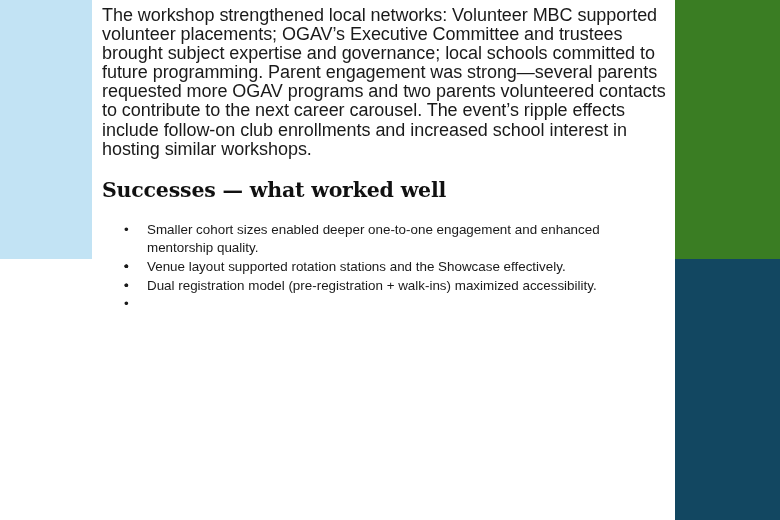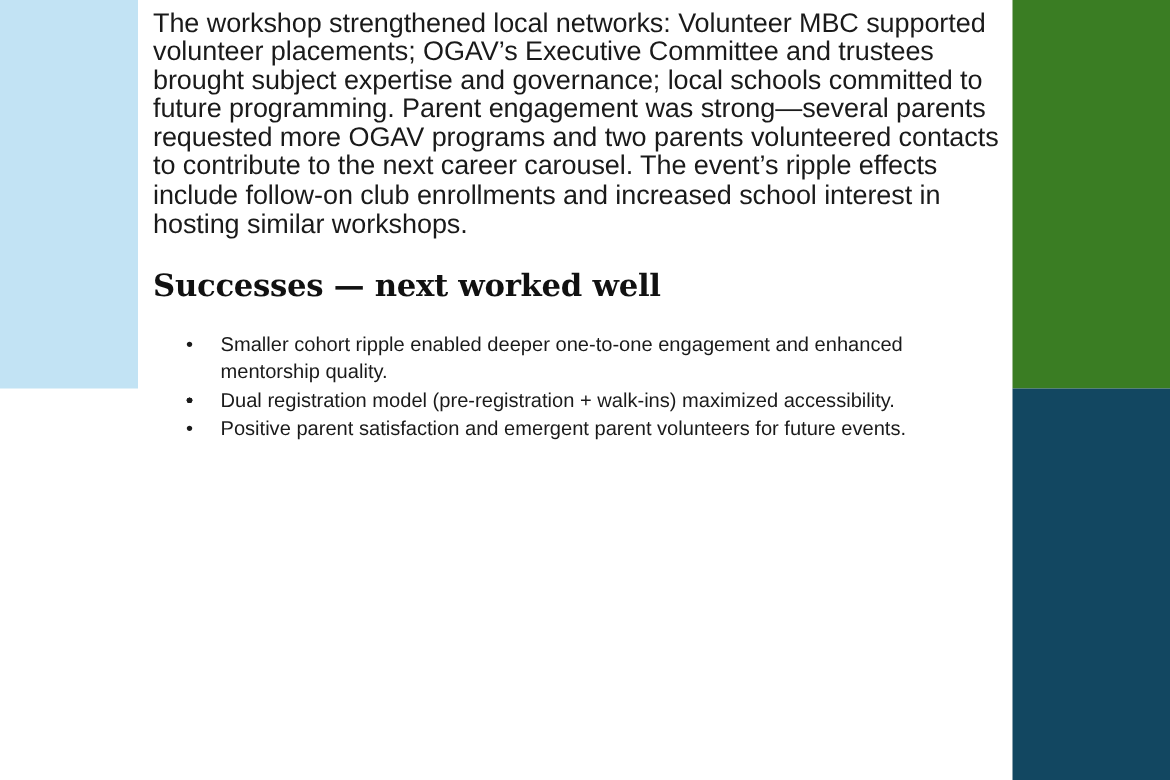--- a/index.html
+++ b/index.html
@@ -16,23 +16,23 @@
 </style>
 </head>
 <body>
 
 <div class="left-block"></div>
 <div class="right-top"></div>
 <div class="right-bottom"></div>
 
 <div class="content">
   <p class="para">The workshop strengthened local networks: Volunteer MBC supported volunteer placements; OGAV’s Executive Committee and trustees brought subject expertise and governance; local schools committed to future programming. Parent engagement was strong—several parents requested more OGAV programs and two parents volunteered contacts to contribute to the next career carousel. The event’s ripple effects include follow-on club enrollments and increased school interest in hosting similar workshops.</p>
-  <h2 class="heading">Successes — next worked well</h2>
+  <h2 class="heading">Successes — what worked well</h2>
   <ul class="bullets">
-    <li><span class="dot">•</span><span>Smaller cohort ripple enabled deeper one-to-one engagement and enhanced mentorship quality.</span></li>
+    <li><span class="dot">•</span><span>Smaller cohort sizes enabled deeper one-to-one engagement and enhanced mentorship quality.</span></li>
     <li><span class="dot">•</span></li>
     <li><span class="dot">•</span></li>
-    <li><span class="dot">•</span></li>
+    <li><span class="dot">•</span><span>Venue layout supported rotation stations and the Showcase effectively.</span></li>
     <li><span class="dot">•</span></li>
     <li><span class="dot">•</span><span>Dual registration model (pre-registration + walk-ins) maximized accessibility.</span></li>
-    <li><span class="dot">•</span><span>Positive parent satisfaction and emergent parent volunteers for future events.</span></li>
+    <li><span class="dot">•</span></li>
   </ul>
 </div>
 
 </body></html>

